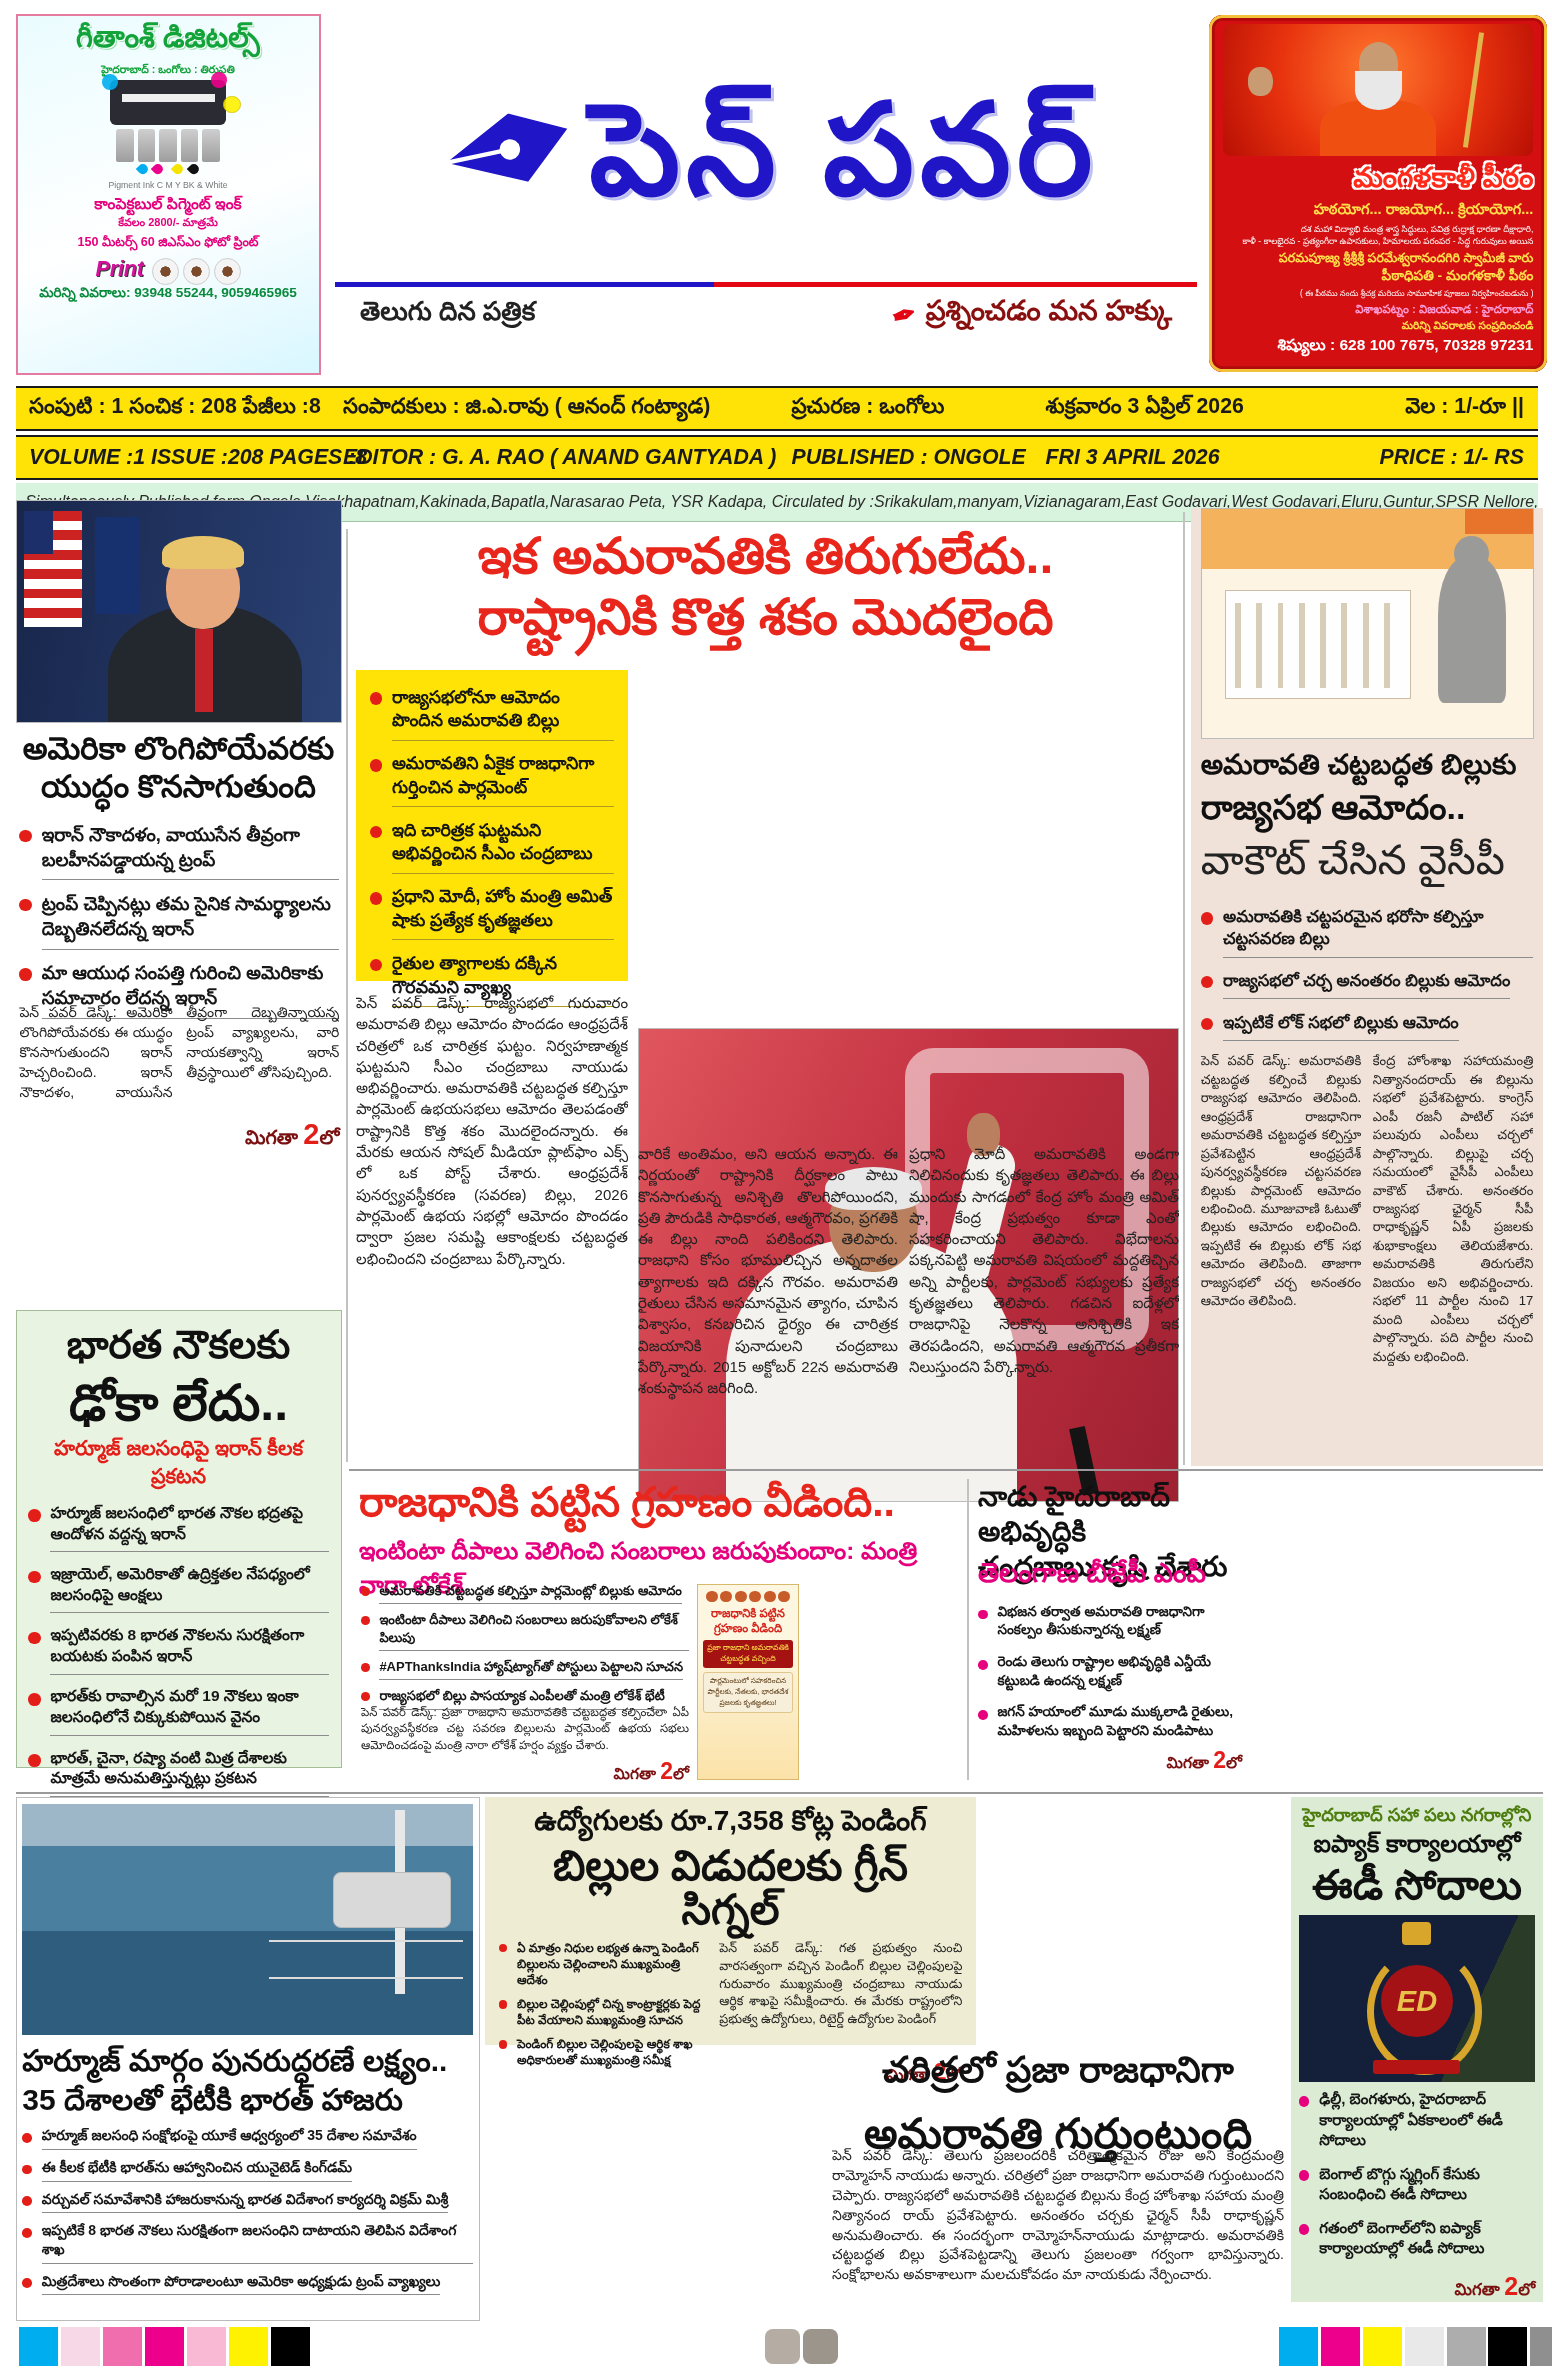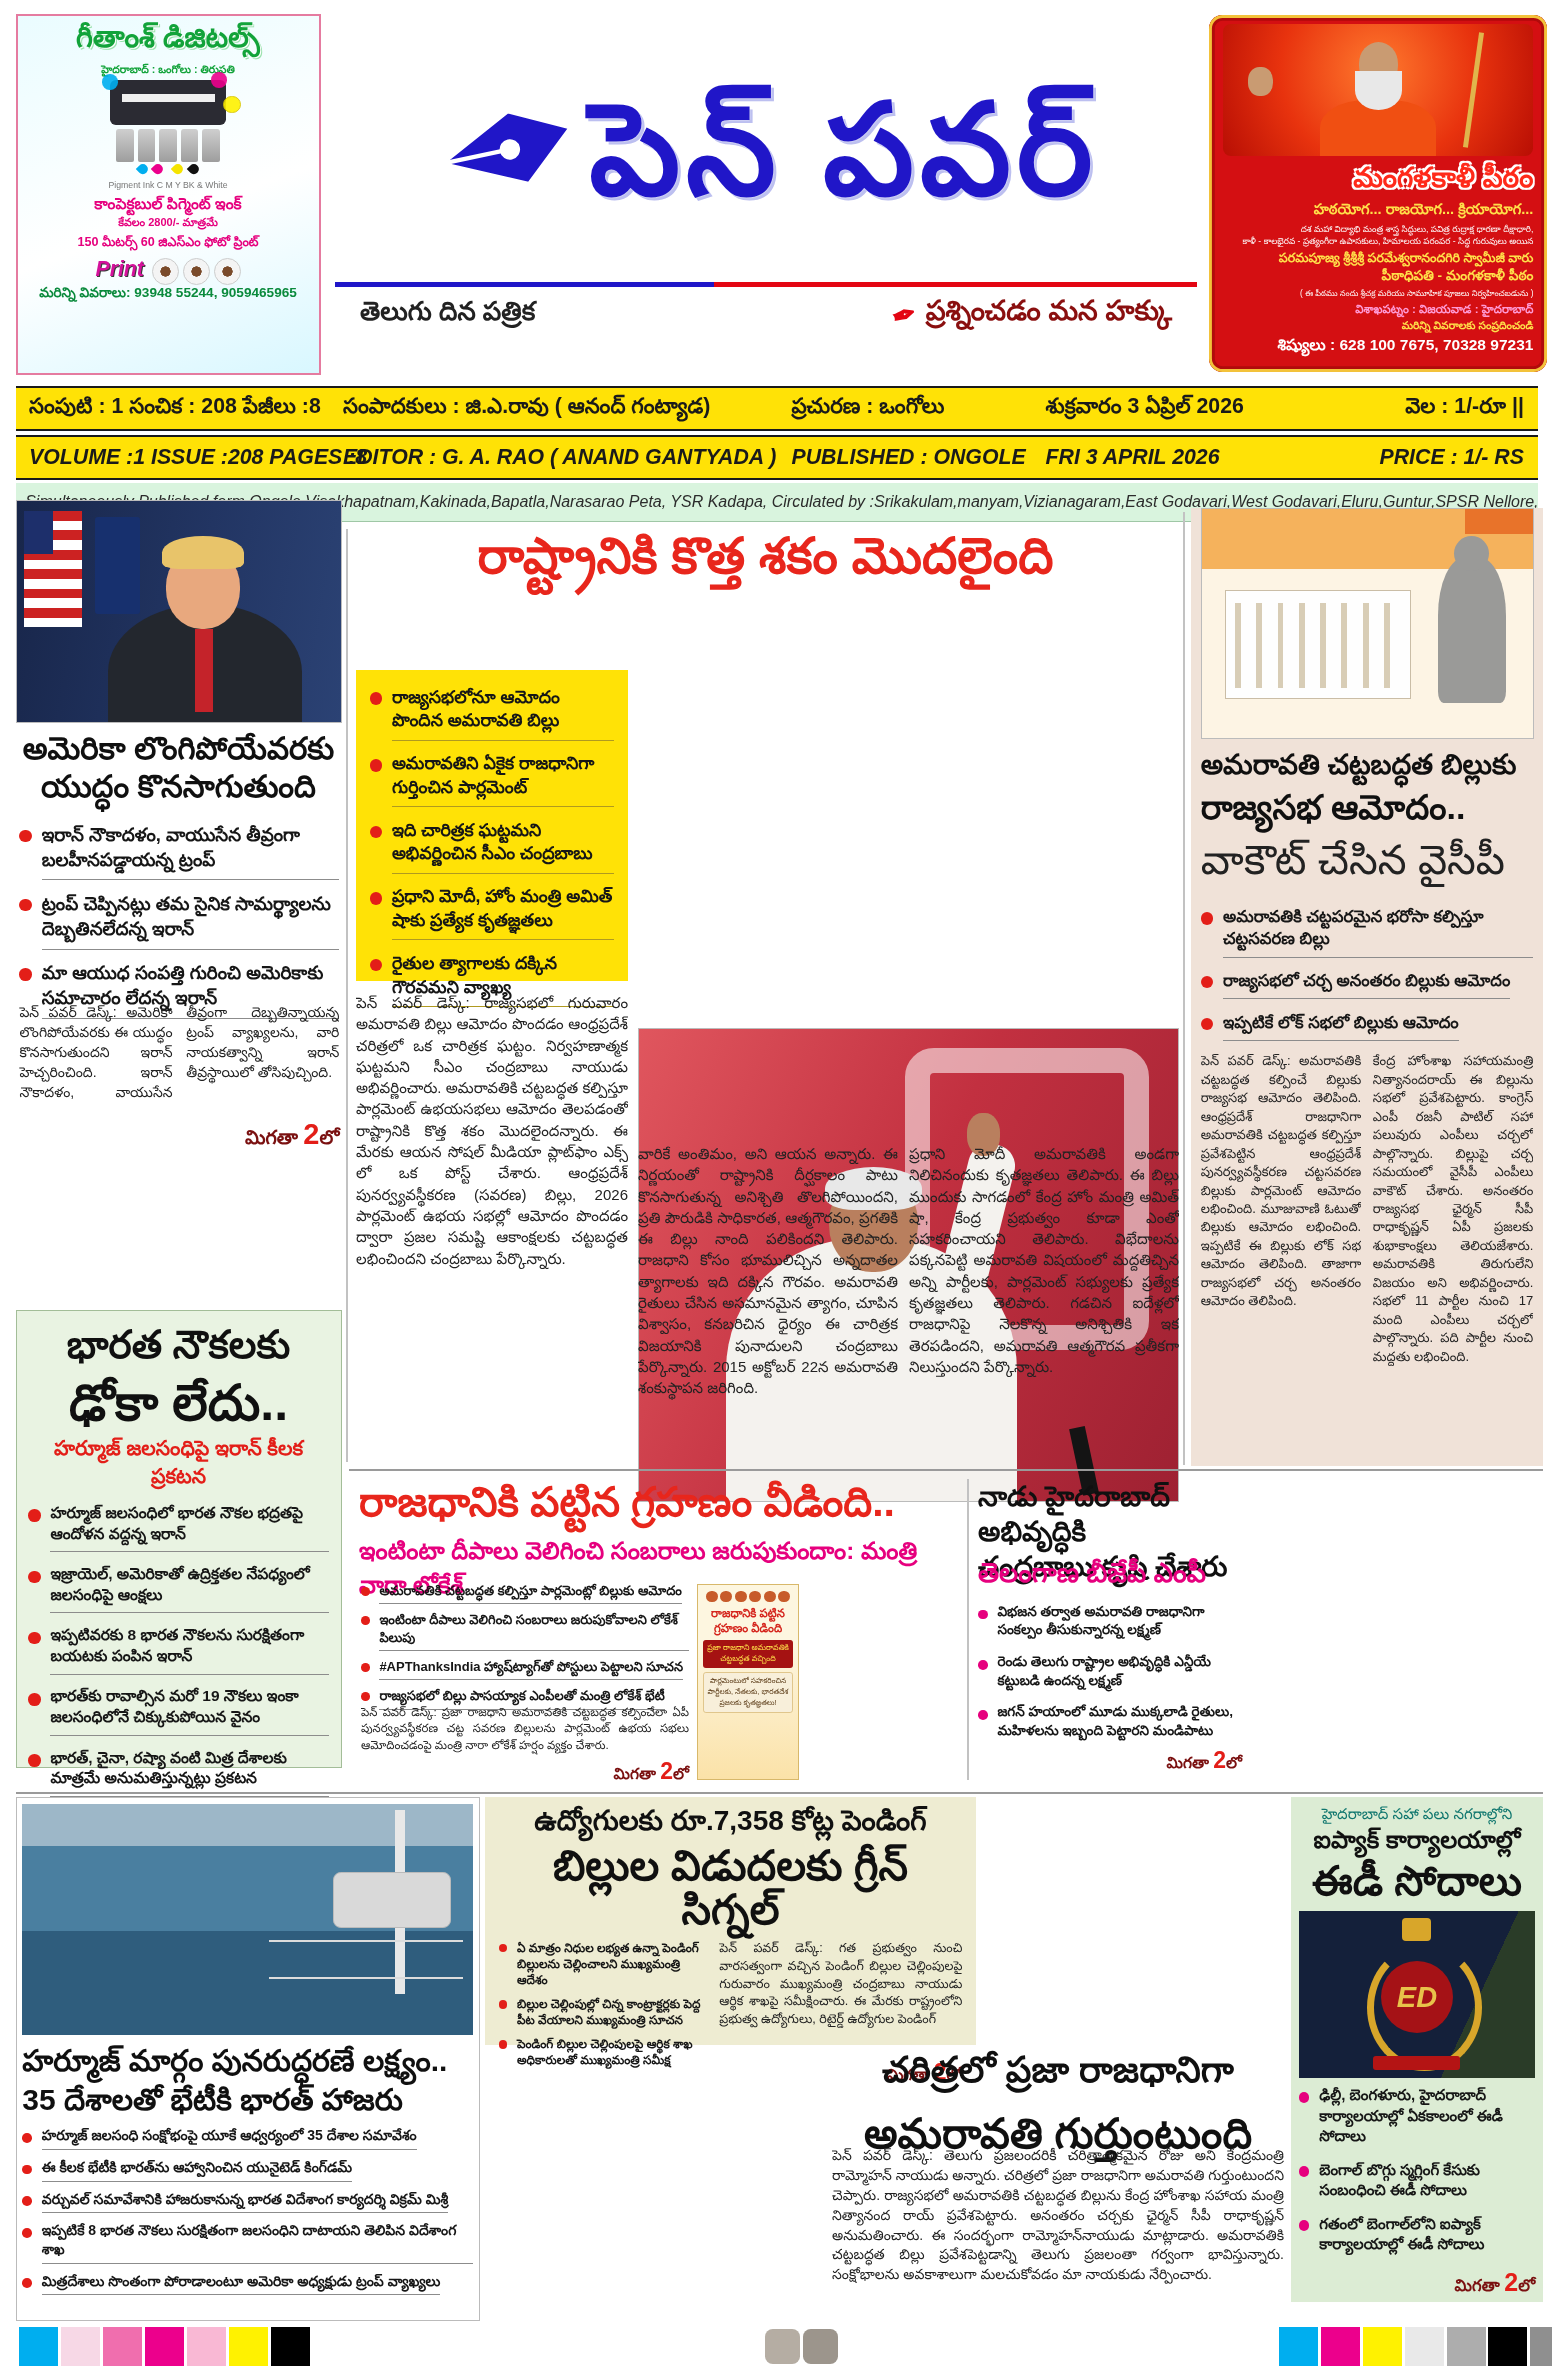--- a/index.html
+++ b/index.html
@@ -277,20 +277,21 @@
     </ul>
     <div class="more">
       <span>మిగతా</span> <span class="n">2</span><span>లో</span>
     </div>
   </div>
 
   <div class="abs vrule" style="left:346px;top:529px;height:933px;"></div>
   <div class="abs vrule" style="left:1183px;top:512px;height:953px;"></div>
 
   <div class="abs hl-red" style="left:354px;top:526px;width:823px;font-size:50px;line-height:1.22;">
+    <div>ఇక అమరావతికి తిరుగులేదు..</div>
     <div>రాష్ట్రానికి కొత్త శకం మొదలైంది</div>
   </div>
 
   <div class="abs" style="left:356px;top:670px;width:272px;height:311px;background:#ffe206;box-sizing:border-box;padding:15.5px 13.6px;">
     <ul class="bl" style="font-size:17.5px;">
       <li>
           <span class="dot"></span>
           <span class="bt" style="border-color:#b09a20;">రాజ్యసభలోనూ ఆమోదం పొందిన అమరావతి బిల్లు</span>
         </li>
       <li>
@@ -483,21 +484,21 @@
     </div>
   </div>
 
   <div class="abs hl-blk" style="left:832px;top:2049px;width:452px;text-align:center;line-height:1.15;">
     <div style="font-size:36px;">చరిత్రలో ప్రజా రాజధానిగా</div>
     <div style="font-size:42px;margin-top:20px;">అమరావతి గుర్తుంటుంది</div>
   </div>
   <div class="abs body jt ov" style="left:832px;top:2146px;width:452px;height:138px;font-size:14px;">పెన్ పవర్ డెస్క్: తెలుగు ప్రజలందరికీ చరిత్రాత్మకమైన రోజు అని కేంద్రమంత్రి రామ్మోహన్ నాయుడు అన్నారు. చరిత్రలో ప్రజా రాజధానిగా అమరావతి గుర్తుంటుందని చెప్పారు. రాజ్యసభలో అమరావతికి చట్టబద్ధత బిల్లును కేంద్ర హోంశాఖ సహాయ మంత్రి నిత్యానంద రాయ్ ప్రవేశపెట్టారు. అనంతరం చర్చకు ఛైర్మన్ సీపీ రాధాకృష్ణన్ అనుమతించారు. ఈ సందర్భంగా రామ్మోహన్‌నాయుడు మాట్లాడారు. అమరావతికి చట్టబద్ధత బిల్లు ప్రవేశపెట్టడాన్ని తెలుగు ప్రజలంతా గర్వంగా భావిస్తున్నారు. సంక్షోభాలను అవకాశాలుగా మలచుకోవడం మా నాయకుడు నేర్పించారు.</div>
 
   <div class="abs" style="left:1291px;top:1797px;width:252px;height:505px;background:#dcecd4;box-sizing:border-box;padding:7.8px 7.8px;text-align:center;">
-    <div style="color:#0f766e;font-weight:normal;font-size:15px;">హైదరాబాద్ సహా పలు నగరాల్లోని</div>
+    <div style="color:#4d7c0f;font-weight:bold;font-size:18px;">హైదరాబాద్ సహా పలు నగరాల్లోని</div>
     <div class="hl-blk" style="font-size:24px;">ఐప్యాక్ కార్యాలయాల్లో</div>
     <div class="hl-blk" style="font-size:41px;line-height:1.05;">ఈడీ సోదాలు</div>
     <div class="photo edPhoto" style="width:100%;height:167px;margin:7.8px 0;border:none;">
       <div class="ed-top"></div>
         <div class="ed-wreath"></div>
       <div class="ed-disc">ED</div>
       <div class="ed-rib"></div>
     </div>
     <ul class="bl mag nul" style="font-size:15px;text-align:left;">
       <li>

